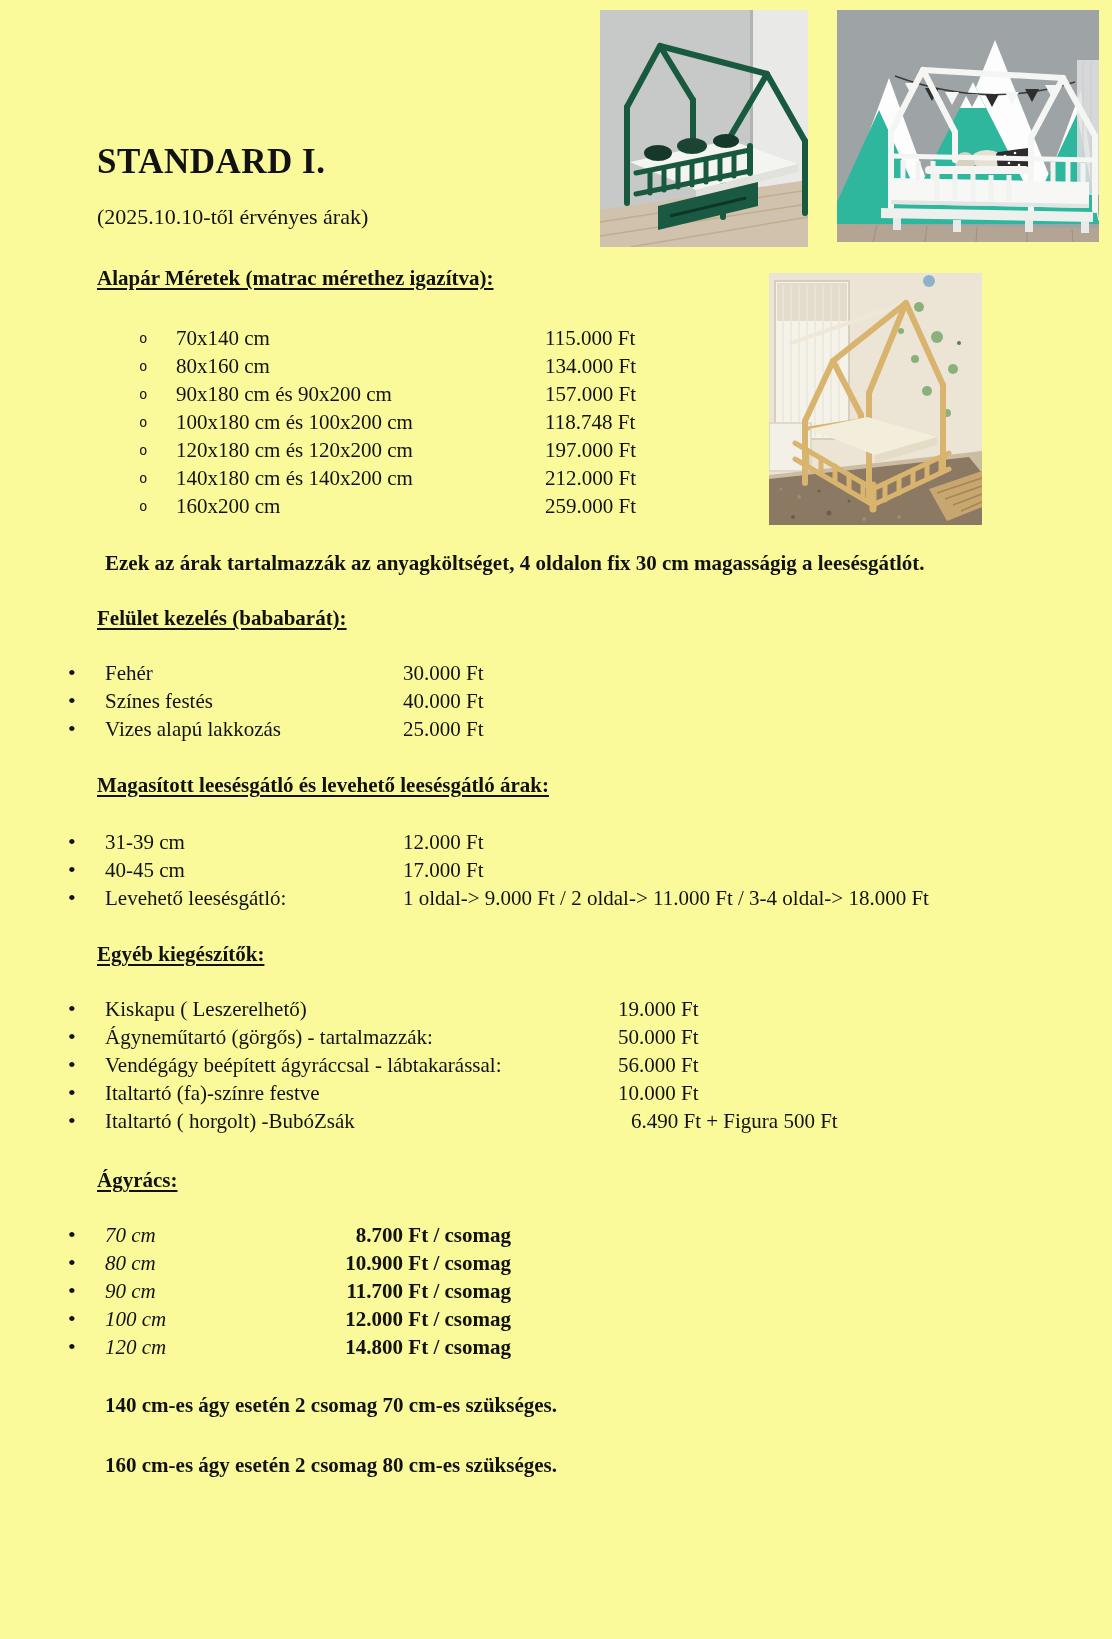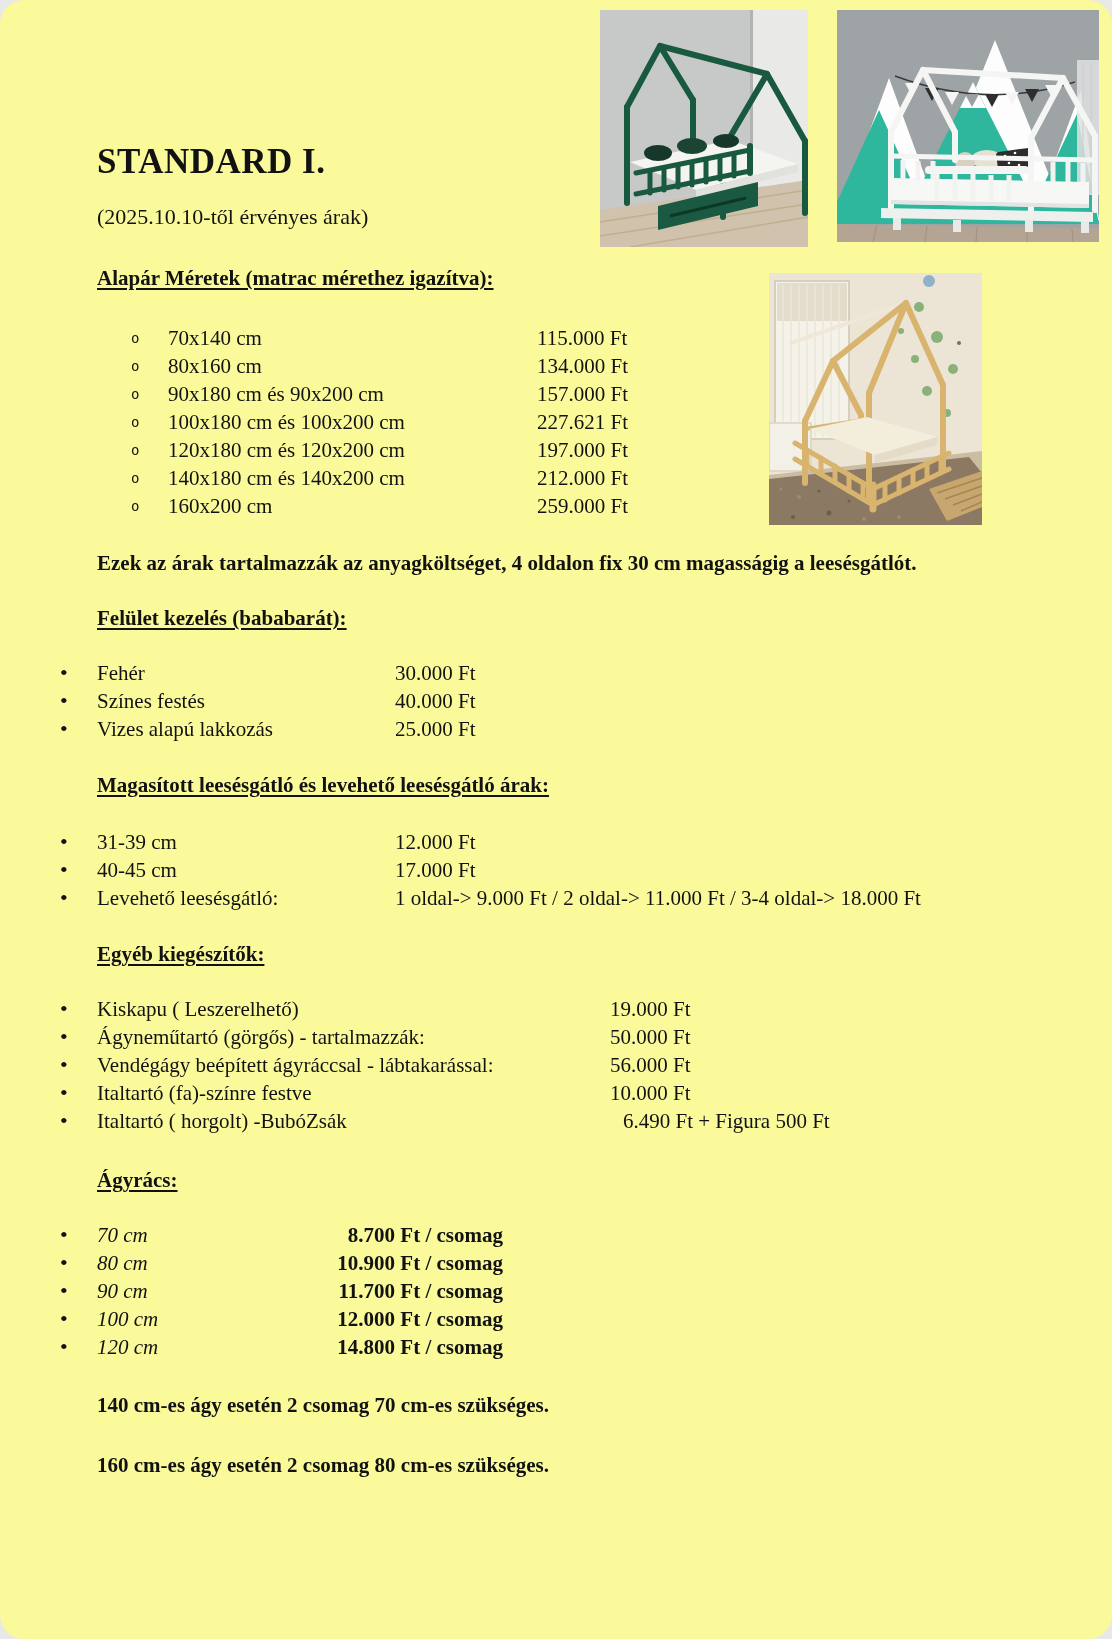--- a/index.html
+++ b/index.html
@@ -6,24 +6,23 @@
   html,body{margin:0;padding:0;background:#e8e8e8;}
   .page{
     position:relative;
     width:1112px;height:1639px;
     margin:0 auto;
     background:#fafa9b;
     font-family:"Liberation Serif", serif;
     color:#121212;
     font-size:21px;
     overflow:hidden;
-    border-radius:24px;
   }
   .abs{position:absolute;left:0;width:1112px;}
-  .line{line-height:28px;white-space:nowrap;}
+  .line{line-height:28px;white-space:nowrap;margin-left:8px;}
   .title{font-size:35px;font-weight:bold;line-height:44px;padding-left:97px;letter-spacing:.5px;}
   .subtitle{font-size:22px;line-height:28px;padding-left:97px;}
   .heading{font-size:21px;font-weight:bold;text-decoration:underline;text-underline-offset:3px;line-height:28px;padding-left:97px;}
   .note{font-weight:bold;line-height:28px;padding-left:97px;}
 
   
   .srow{position:relative;padding-left:168px;}
   .srow::before{content:"o";position:absolute;left:131px;top:0;
     font-family:"DejaVu Sans Mono", monospace;font-size:14px;line-height:28px;}
   .srow .label{display:inline-block;width:369px;}
@@ -195,21 +194,21 @@
     <div class="line srow">
       <span class="label">70x140 cm</span><span class="price">115.000 Ft</span>
     </div>
     <div class="line srow">
       <span class="label">80x160 cm</span><span class="price">134.000 Ft</span>
     </div>
     <div class="line srow">
       <span class="label">90x180 cm és 90x200 cm</span><span class="price">157.000 Ft</span>
     </div>
     <div class="line srow">
-      <span class="label">100x180 cm és 100x200 cm</span><span class="price">227.621 Ft</span>
+      <span class="label">100x180 cm és 100x200 cm</span><span class="price">118.748 Ft</span>
     </div>
     <div class="line srow">
       <span class="label">120x180 cm és 120x200 cm</span><span class="price">197.000 Ft</span>
     </div>
     <div class="line srow">
       <span class="label">140x180 cm és 140x200 cm</span><span class="price">212.000 Ft</span>
     </div>
     <div class="line srow">
       <span class="label">160x200 cm</span><span class="price">259.000 Ft</span>
     </div>

